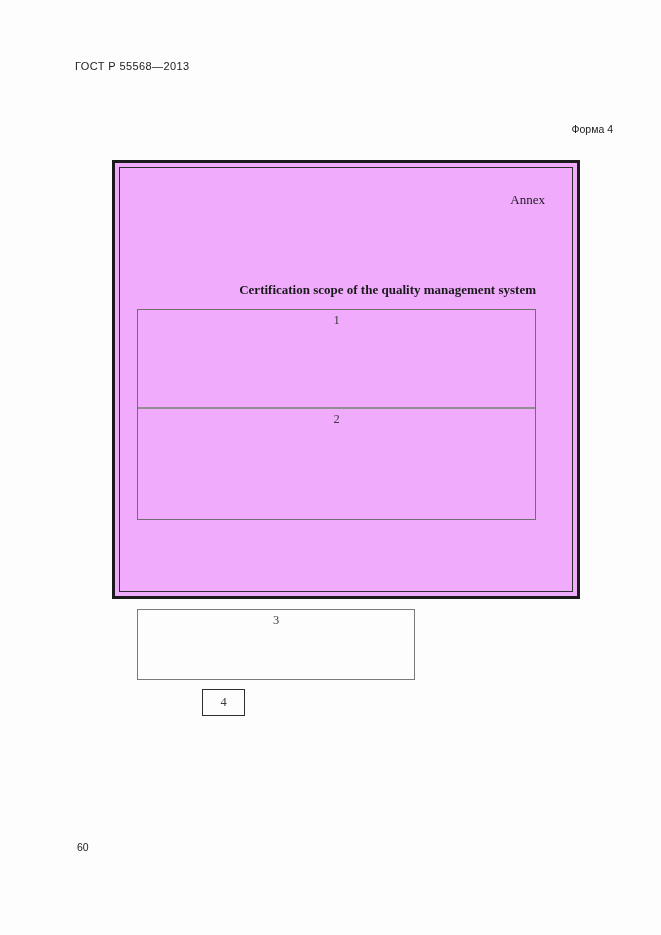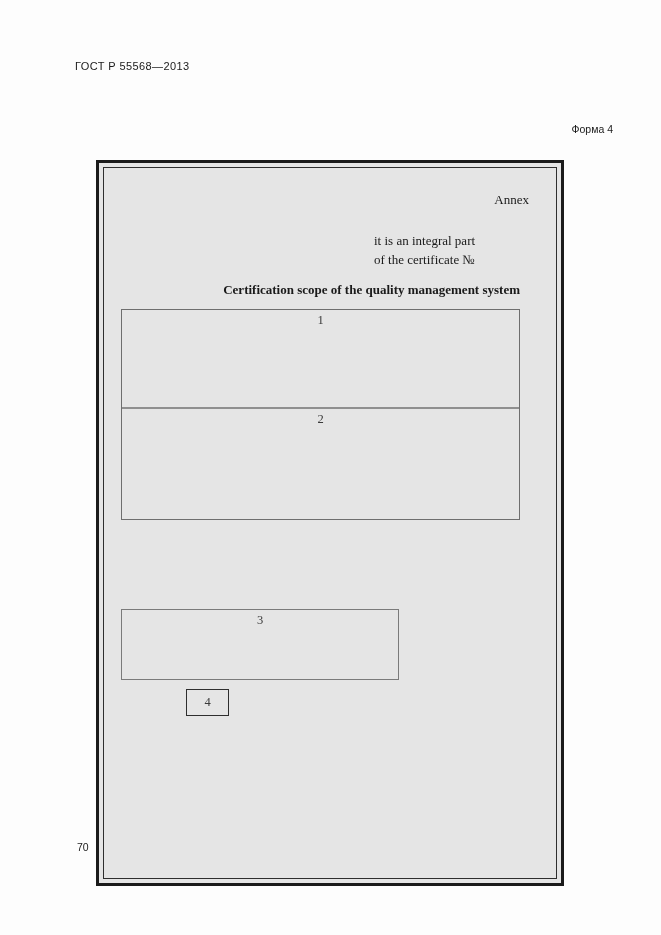--- a/index.html
+++ b/index.html
@@ -23,25 +23,25 @@
     position: absolute; right: 48px; top: 91px;
     font-family: Liberation Sans, sans-serif;
     font-size: 10.5px; white-space: nowrap; margin-top: 32px;
   }
   .caption {
     position: absolute; left: 113px; top: 128px;
     font-size: 13.5px; white-space: pre;
   }
 
   .frame {
-    position: absolute; left: 96px; top: 160px;
-    width: 468px; height: 726px;
+    position: absolute; left: 112px; top: 160px;
+    width: 468px; height: 439px;
     border: 3px solid #1b1b1b;
     box-sizing: border-box;
-    background: #e5e5e5;
+    background: #f0abfc;
   }
   .frame-inner {
     position: absolute; inset: 4px;
     border: 1.5px solid #2e2e2e;
     pointer-events: none;
   }
 
   .annex {
     position: absolute; top: 29px; right: 32px;
     font-size: 13px; white-space: nowrap;
@@ -100,24 +100,20 @@
   <div class="doc-number">ГОСТ Р 55568—2013</div>
 
   <div class="form-label">Форма 4</div>
 
 
   <div class="frame">
     <div class="frame-inner"></div>
 
     <div class="annex">Annex</div>
 
-    <div class="integral">
-      <div>it is an integral part</div>
-      <div>of the certificate №</div>
-    </div>
 
     <div class="scope-heading">Certification scope of the quality management system</div>
 
     <div class="big-box">
       <div class="cell cell1">
         <span class="field-num">1</span>
       </div>
       <div class="cell cell2">
         <span class="field-num">2</span>
       </div>
@@ -125,15 +121,15 @@
 
     <div class="box3">
       <span class="field-num">3</span>
     </div>
 
     <div class="box4">
       <span class="field-num">4</span>
     </div>
   </div>
 
-  <div class="page-number">70</div>
+  <div class="page-number">60</div>
 
 </div>
 
 </body></html>

